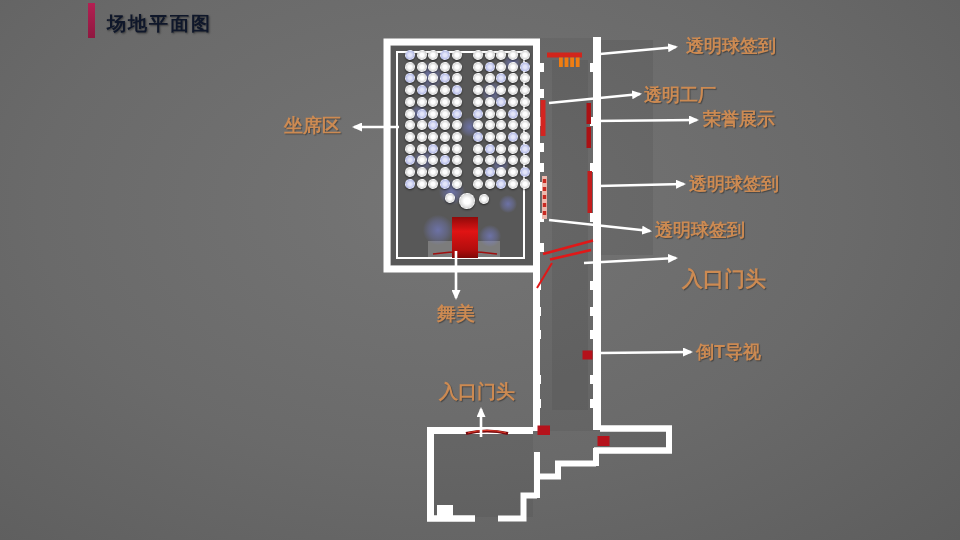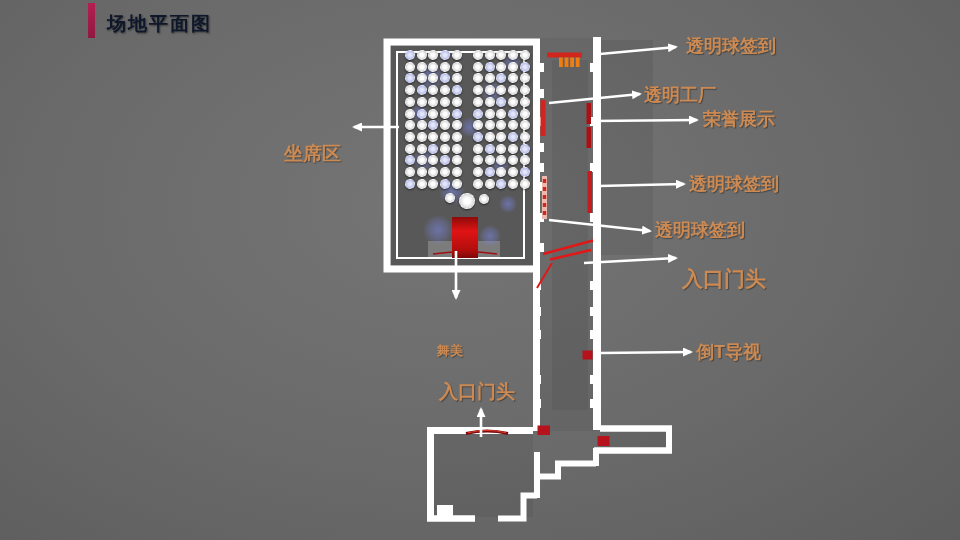--- a/index.html
+++ b/index.html
@@ -302,25 +302,25 @@
       <div class="table" style="left: 473px; top: 178.7px; width: 10px; height: 10px;"></div>
       <div class="table" style="left: 484.7px; top: 178.7px; width: 10px; height: 10px;"></div>
       <div class="table tint" style="left: 496.4px; top: 178.7px; width: 10px; height: 10px;"></div>
       <div class="table" style="left: 508.1px; top: 178.7px; width: 10px; height: 10px;"></div>
       <div class="table" style="left: 519.8px; top: 178.7px; width: 10px; height: 10px;"></div>
       <div class="table" style="left: 445px; top: 193px; width: 10px; height: 10px;"></div>
       <div class="table" style="left: 459px; top: 193px; width: 16px; height: 16px;"></div>
       <div class="table" style="left: 479px; top: 194px; width: 10px; height: 10px;"></div>
     </div>
   <div id="labels">
-      <div class="plan-label" style="left: 284px; top: 116px; font-size: 19px; margin-top: 28px;">坐席区</div>
+      <div class="plan-label" style="left: 284px; top: 116px; font-size: 19px;">坐席区</div>
       <div class="plan-label" style="left: 686px; top: 37px; font-size: 18px;">透明球签到</div>
       <div class="plan-label" style="left: 644px; top: 86px; font-size: 18px;">透明工厂</div>
       <div class="plan-label" style="left: 703px; top: 110px; font-size: 18px;">荣誉展示</div>
       <div class="plan-label" style="left: 689px; top: 175px; font-size: 18px; text-align: center;">透明球签到</div>
       <div class="plan-label" style="left: 655px; top: 221px; font-size: 18px;">透明球签到</div>
       <div class="plan-label" style="left: 682px; top: 267px; font-size: 21px;">入口门头</div>
       <div class="plan-label" style="left: 696px; top: 343px; font-size: 18px;">倒T导视</div>
-      <div class="plan-label" style="left: 437px; top: 304px; font-size: 13px; margin-top: 40px;">舞美</div>
+      <div class="plan-label" style="left: 437px; top: 304px; font-size: 19px;">舞美</div>
       <div class="plan-label" style="left: 439px; top: 382px; font-size: 19px;">入口门头</div>
     </div>
 
 </div>
 
 </body></html>

